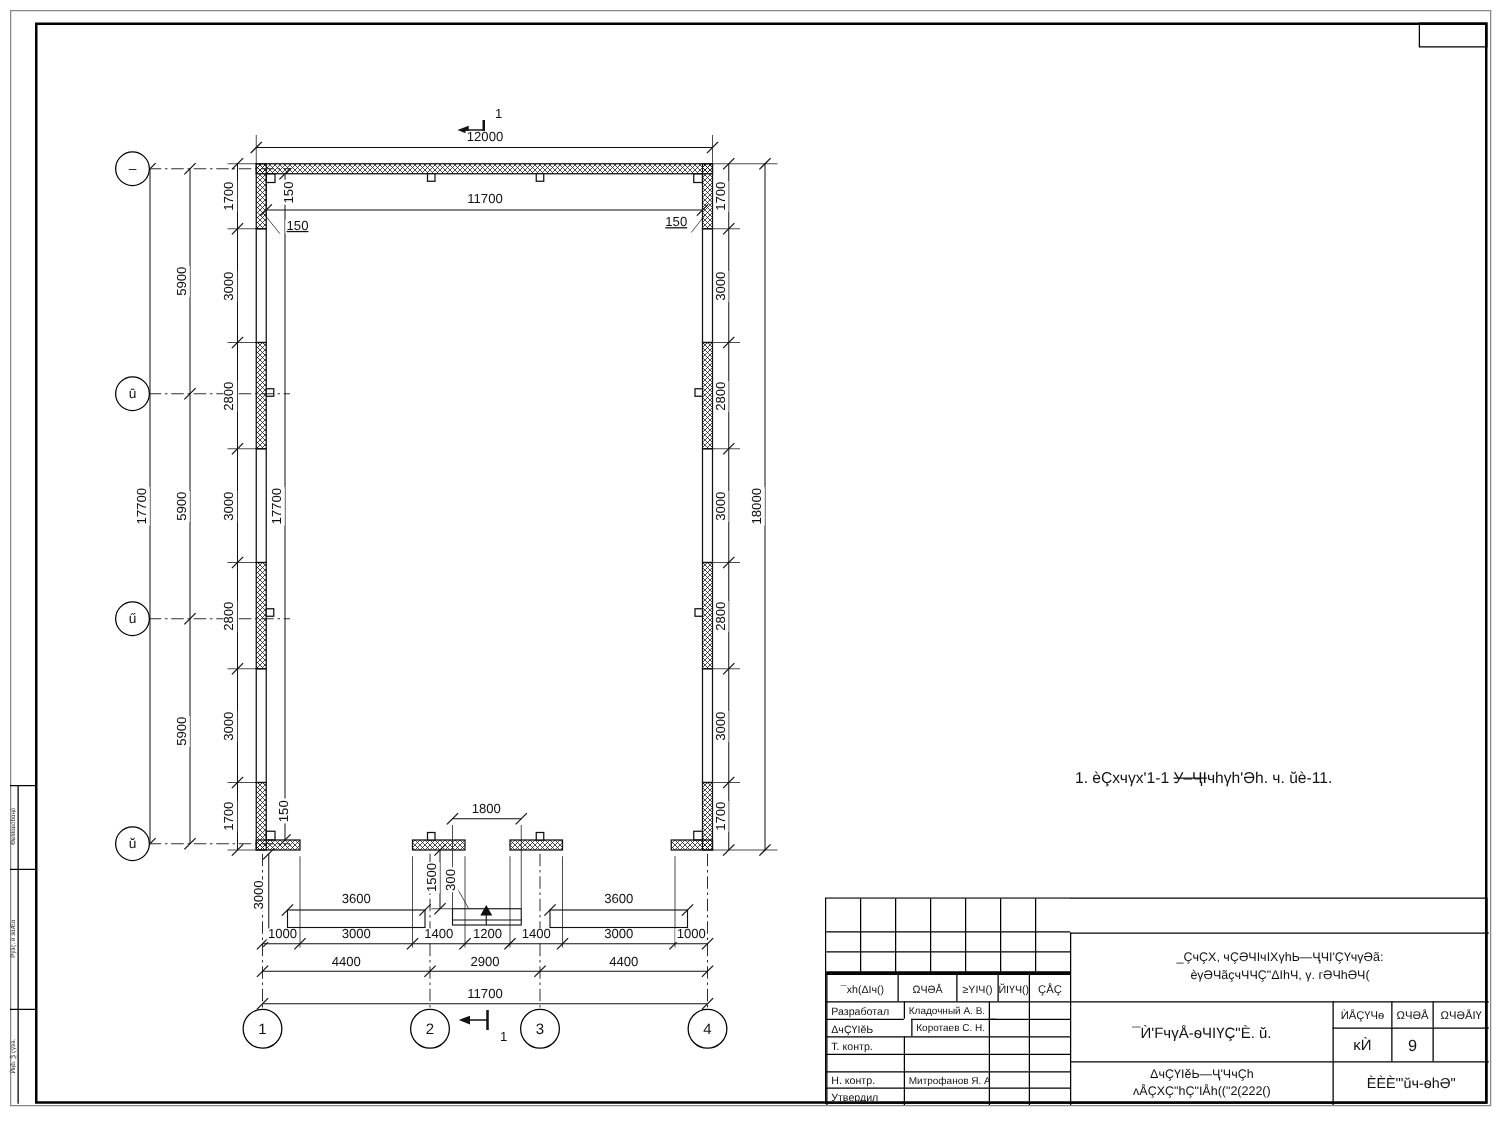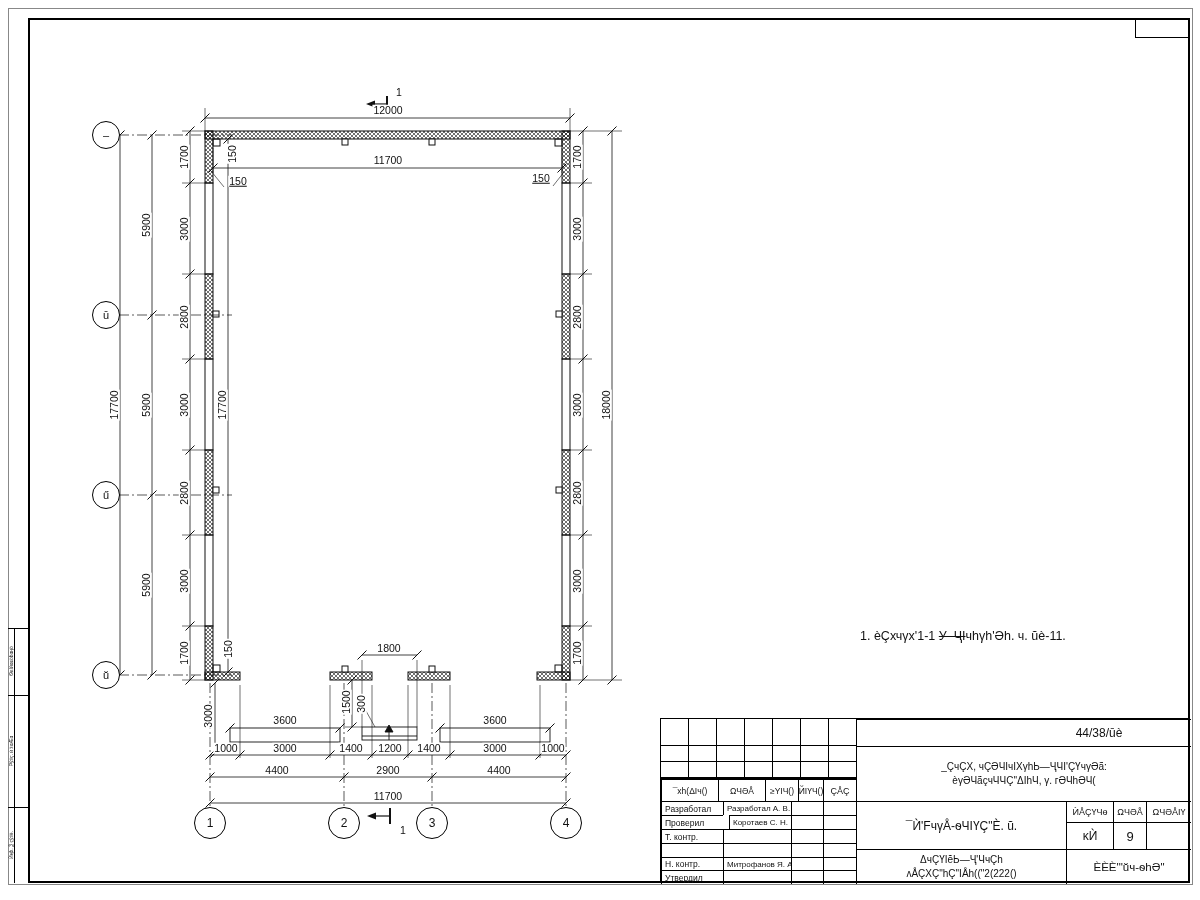--- a/index.html
+++ b/index.html
@@ -17,21 +17,21 @@
   .dim{position:absolute;font-size:10.5px;line-height:1;background:#fff;padding:0 1px;white-space:nowrap;
        transform:translate(-50%,-50%);}
   .dim.rot{transform:translate(-50%,-50%) rotate(-90deg);}
   .dim.und{text-decoration:underline;}
   
   .bub{position:absolute;border:1px solid #000;border-radius:50%;background:#fff;display:flex;
        align-items:center;justify-content:center;transform:translate(-50%,-50%);font-size:11px;}
   .bub.row{width:26px;height:26px;}
   .bub.col{width:30px;height:30px;font-size:12px;}
   
-  #note{left:860px;top:615px;font-size:12.5px;white-space:nowrap;margin-top:14px;}
+  #note{left:860px;top:615px;font-size:12.5px;white-space:nowrap;}
   #note .strike{text-decoration:line-through;}
   
   #title-block{left:660px;top:718px;width:530px;height:165px;border:1px solid #000;box-sizing:border-box;}
   .cell{position:absolute;border-left:1px solid #000;border-top:1px solid #000;box-sizing:border-box;
         display:flex;align-items:center;justify-content:center;overflow:hidden;white-space:nowrap;}
   .cell.lft{justify-content:flex-start;padding-left:3px;}
   #revgrid{position:absolute;left:0;top:0;width:195px;height:60px;display:grid;
     grid-template-columns:repeat(7,1fr);grid-template-rows:26px 15px 15px;gap:1px;background:#000;
     border-bottom:1px solid #000;box-sizing:border-box;}
   #revgrid div{background:#fff;}
@@ -317,25 +317,25 @@
         <div></div>
         <div></div>
       </div>
     <div class="cell" style="left:0;top:60px;width:57px;height:22px;font-size:8.5px">¯хh(ΔIч()</div>
     <div class="cell" style="left:57px;top:60px;width:47px;height:22px;font-size:8.5px">ΩЧӘÅ</div>
     <div class="cell" style="left:104px;top:60px;width:33px;height:22px;font-size:8.5px">≥YIЧ()</div>
     <div class="cell" style="left:137px;top:60px;width:25px;height:22px;font-size:8.5px">ЙIҮЧ()</div>
     <div class="cell" style="left:162px;top:60px;width:33px;height:22px;font-size:9px">ÇÅÇ</div>
 
     <div class="cell lft" style="left:0;top:82px;width:62px;height:14px;font-size:8.5px">Разработал</div>
-    <div class="cell lft" style="left:62px;top:82px;width:68px;height:14px;font-size:8px">Разработал А. В.</div>
+    <div class="cell lft" style="left:62px;top:82px;width:68px;height:14px;font-size:8px">Кладочный А. В.</div>
     <div class="cell" style="left:130px;top:82px;width:32px;height:14px"></div>
     <div class="cell" style="left:162px;top:82px;width:33px;height:14px"></div>
 
-    <div class="cell lft" style="left:0;top:96px;width:62px;height:14px;font-size:8.5px">Проверил</div>
+    <div class="cell lft" style="left:0;top:96px;width:62px;height:14px;font-size:8.5px">ΔчÇҮIĕЬ</div>
     <div class="cell lft" style="left:68px;top:96px;width:68px;height:14px;font-size:8px">Коротаев С. Н.</div>
     <div class="cell" style="left:130px;top:96px;width:32px;height:14px"></div>
     <div class="cell" style="left:162px;top:96px;width:33px;height:14px"></div>
 
     <div class="cell lft" style="left:0;top:110px;width:62px;height:14px;font-size:8.5px">Т. контр.</div>
     <div class="cell lft" style="left:62px;top:110px;width:68px;height:14px;font-size:8px"></div>
     <div class="cell" style="left:130px;top:110px;width:32px;height:14px"></div>
     <div class="cell" style="left:162px;top:110px;width:33px;height:14px"></div>
 
     <div class="cell lft" style="left:0;top:124px;width:62px;height:14px;font-size:8.5px"></div>
@@ -346,21 +346,20 @@
     <div class="cell lft" style="left:0;top:138px;width:62px;height:13px;font-size:8.5px">Н. контр.</div>
     <div class="cell lft" style="left:62px;top:138px;width:68px;height:13px;font-size:8px">Митрофанов Я. А.</div>
     <div class="cell" style="left:130px;top:138px;width:32px;height:13px"></div>
     <div class="cell" style="left:162px;top:138px;width:33px;height:13px"></div>
 
     <div class="cell lft" style="left:0;top:151px;width:62px;height:14px;font-size:8.5px">Утвердил</div>
     <div class="cell lft" style="left:62px;top:151px;width:68px;height:14px;font-size:8px"></div>
     <div class="cell" style="left:130px;top:151px;width:32px;height:14px"></div>
     <div class="cell" style="left:162px;top:151px;width:33px;height:14px"></div>
 
-    <div class="cell" style="left:195px;top:0;width:335px;height:27px;font-size:12px;padding-left:150px;box-sizing:border-box">44/38/ūè</div>
     <div class="cell" style="left:195px;top:27px;width:335px;height:55px;font-size:10px;flex-direction:column;line-height:1.45">
       <span>_ÇчÇХ, чÇӘЧIчIХγhЬ—ҶЧI'ÇҮчγӘã:</span>
       <span>èγӘЧãçчЧЧÇ"ΔIhЧ, γ. гӘЧhӘЧ(</span>
     </div>
     <div class="cell" style="left:195px;top:82px;width:210px;height:48px;font-size:12px">¯Ѝ'FчγÅ-ѳЧIҮÇ"È. ŭ.</div>
     <div class="cell" style="left:195px;top:130px;width:210px;height:35px;font-size:10px;flex-direction:column;line-height:1.4">
       <span>ΔчÇҮIĕЬ—Ҷ'ЧчÇh</span>
       <span>ʌÅÇХÇ"hÇ"IÅh(("2(222()</span>
     </div>
     <div class="cell" style="left:405px;top:82px;width:47px;height:21px;font-size:9px">ЍÅÇҮЧѳ</div>

